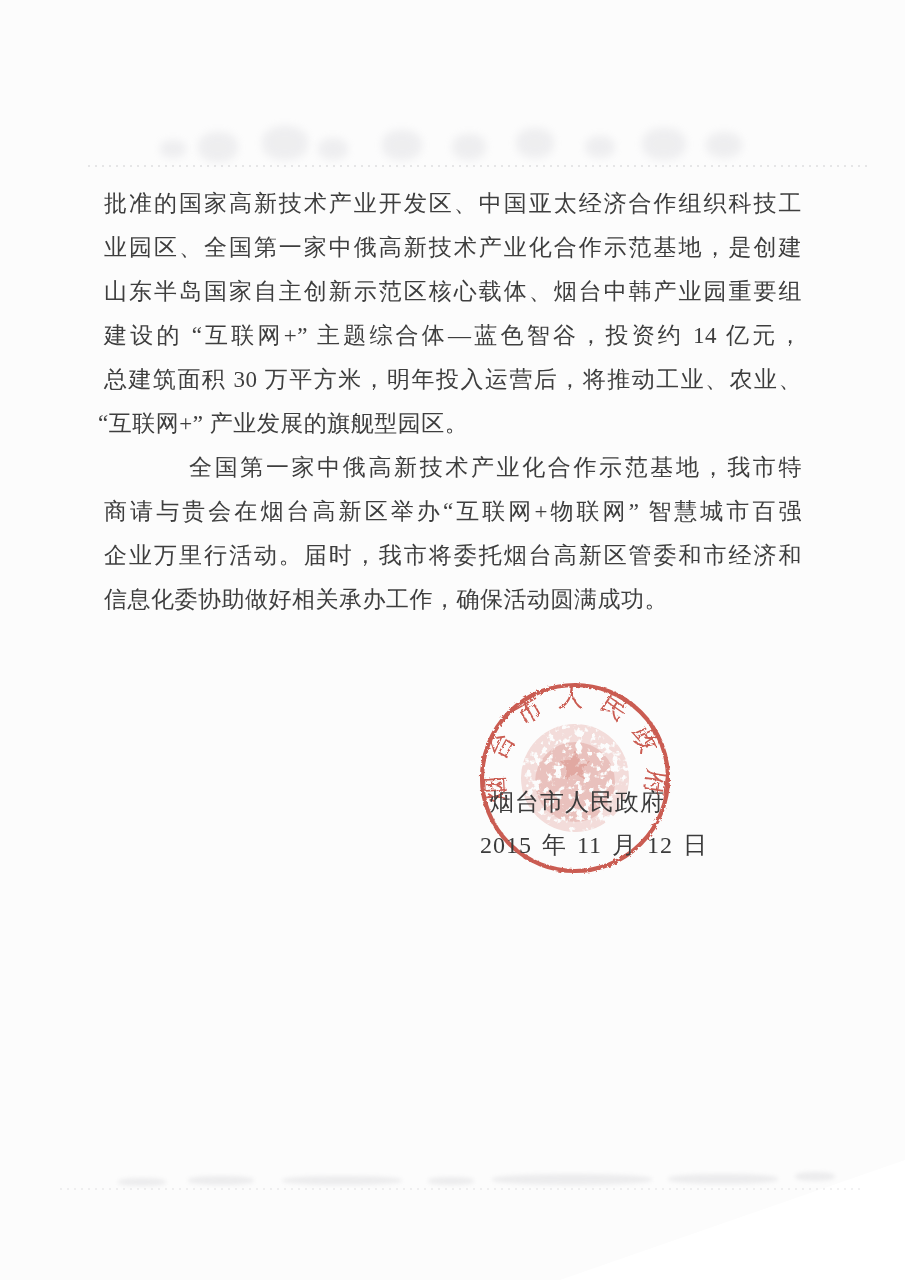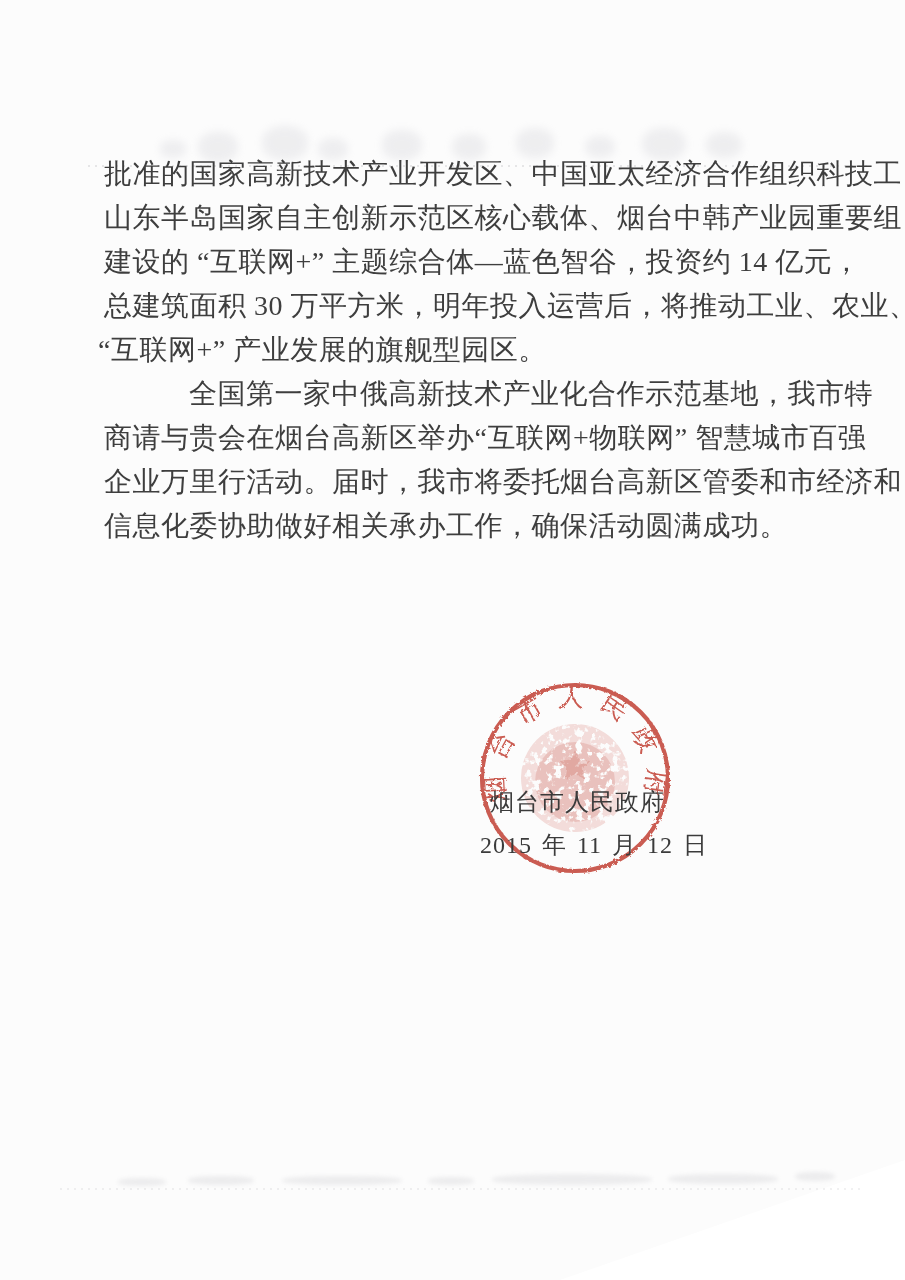--- a/index.html
+++ b/index.html
@@ -35,22 +35,22 @@
   .ghost-bottom span{filter:blur(2px);opacity:.14;background:#8f8f98;}
   .ghost-bottom span:nth-child(1){left:118px;top:1178px;width:48px;height:8px;}
   .ghost-bottom span:nth-child(2){left:188px;top:1176px;width:66px;height:9px;}
   .ghost-bottom span:nth-child(3){left:282px;top:1176px;width:120px;height:9px;}
   .ghost-bottom span:nth-child(4){left:428px;top:1177px;width:46px;height:8px;}
   .ghost-bottom span:nth-child(5){left:492px;top:1174px;width:160px;height:11px;}
   .ghost-bottom span:nth-child(6){left:668px;top:1174px;width:110px;height:10px;}
   .ghost-bottom span:nth-child(7){left:795px;top:1172px;width:40px;height:9px;}
   
   .body-text{
-    position:absolute;left:104px;top:152px;width:698px;
-    font-size:28px;color:#3e3e3e;letter-spacing:.5px;
+    position:absolute;left:104px;top:182px;width:698px;
+    font-size:23px;color:#3e3e3e;letter-spacing:.5px;
   }
   .line{
     height:44px;line-height:44px;white-space:nowrap;
     text-align:justify;text-align-last:justify;text-justify:inter-character;
   }
   .line.para-end{text-align-last:left;}
   .line.indent{text-indent:85px;}
   .line.outdent{text-indent:-6px;}
   
   .signature{
@@ -80,20 +80,21 @@
     <span></span>
       <span></span>
       <span></span>
       <span></span>
       <span></span>
   </div>
   <div class="crease crease-top"></div>
 
   <div class="body-text">
     <div class="line">批准的国家高新技术产业开发区、中国亚太经济合作组织科技工</div>
+    <div class="line">业园区、全国第一家中俄高新技术产业化合作示范基地，是创建</div>
     <div class="line">山东半岛国家自主创新示范区核心载体、烟台中韩产业园重要组</div>
     <div class="line">建设的 “互联网+” 主题综合体—蓝色智谷，投资约 14 亿元，</div>
     <div class="line">总建筑面积 30 万平方米，明年投入运营后，将推动工业、农业、</div>
     <div class="line para-end outdent">“互联网+” 产业发展的旗舰型园区。</div>
     <div class="line indent">全国第一家中俄高新技术产业化合作示范基地，我市特</div>
     <div class="line">商请与贵会在烟台高新区举办“互联网+物联网” 智慧城市百强</div>
     <div class="line">企业万里行活动。届时，我市将委托烟台高新区管委和市经济和</div>
     <div class="line para-end">信息化委协助做好相关承办工作，确保活动圆满成功。</div>
   </div>
 

